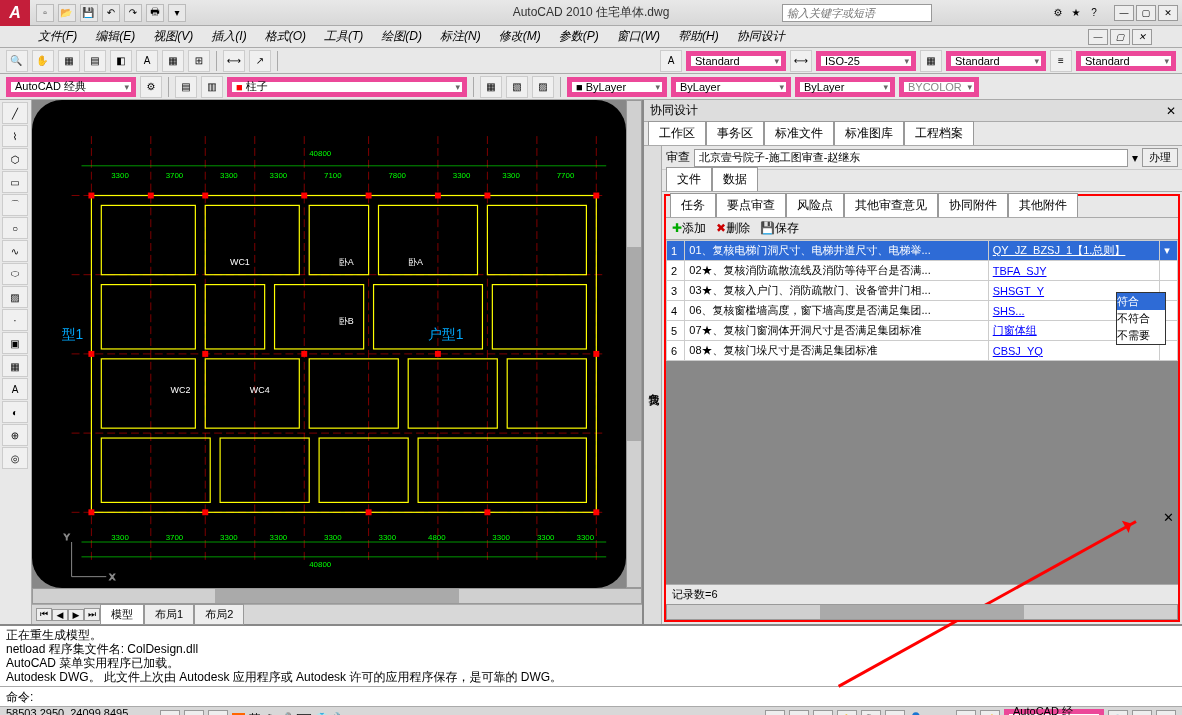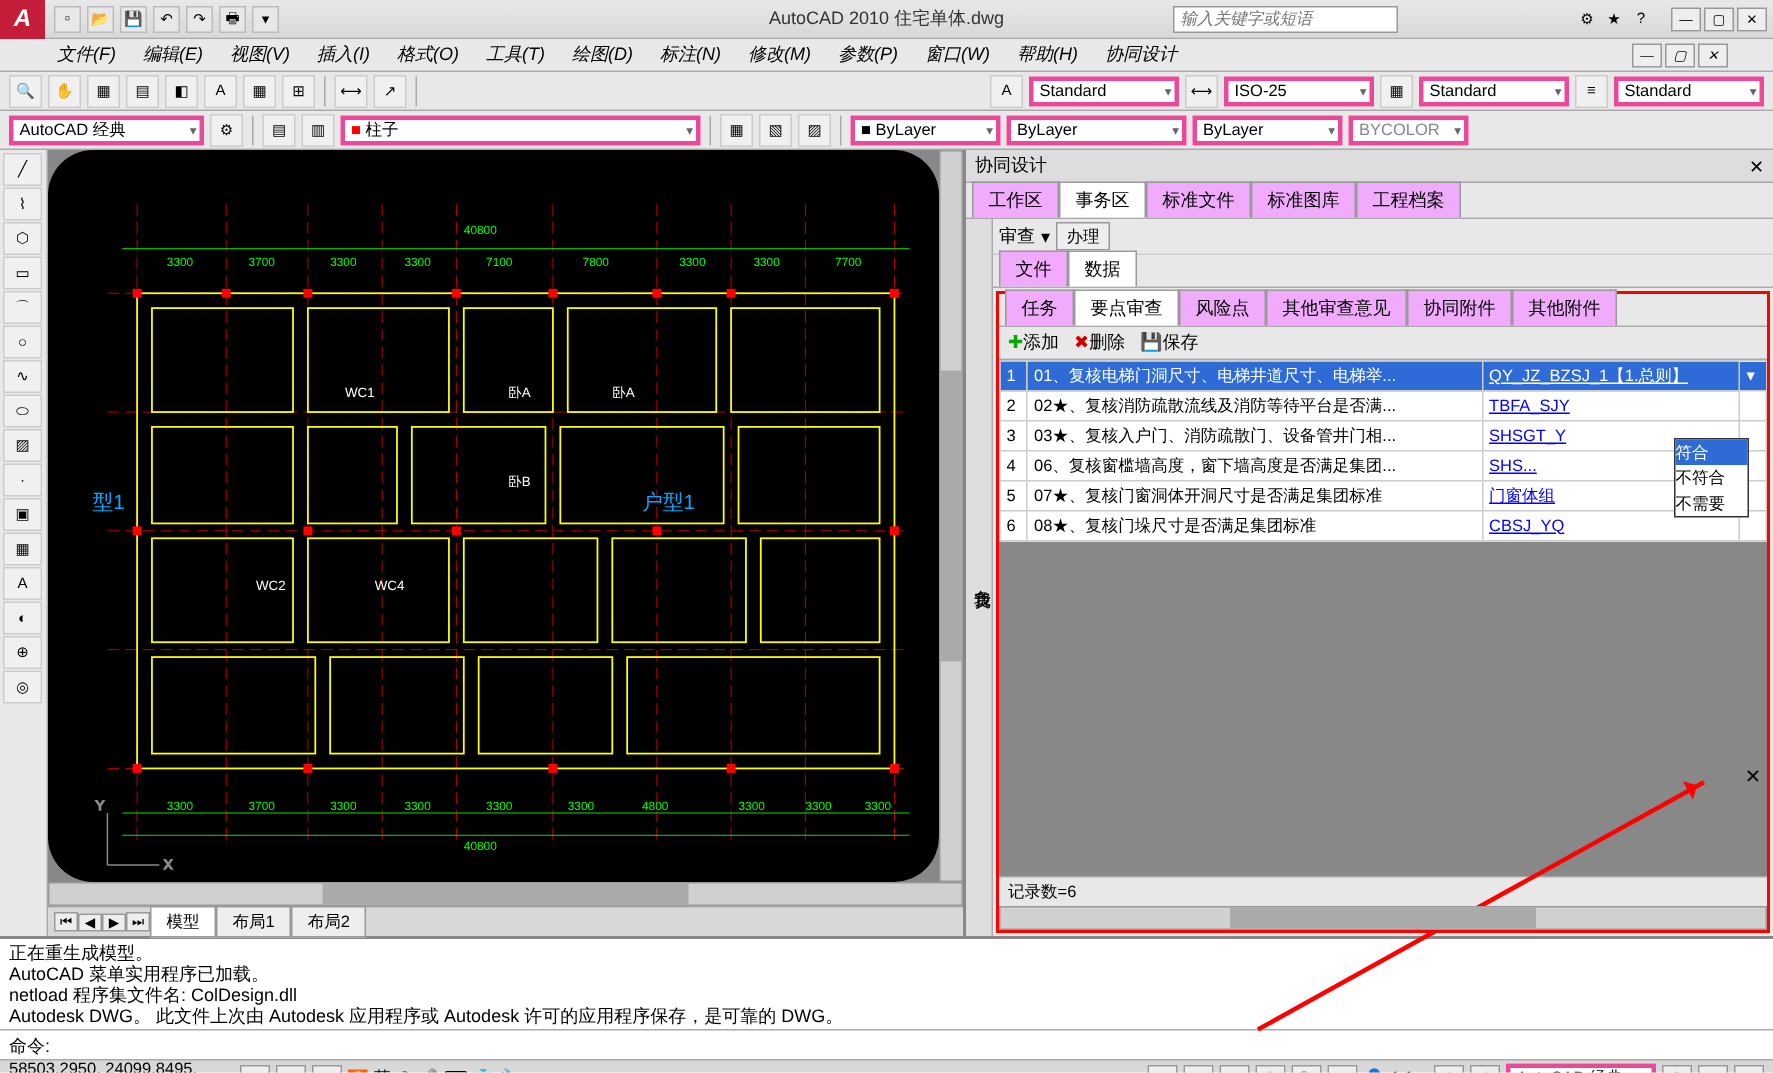--- a/index.html
+++ b/index.html
@@ -17,21 +17,21 @@
 .win-btns { position: absolute; right: 4px; display: flex; gap: 2px; }
 .win-btn { width: 20px; height: 16px; border: 1px solid #999; background: #eee; font-size: 9px; display: flex; align-items: center; justify-content: center; }
 
 
 .menubar { height: 22px; background: #e8e8e8; display: flex; align-items: center; padding: 0 30px; gap: 2px; border-bottom: 1px solid #aaa; font-style: italic; }
 .menu-item { padding: 2px 8px; font-size: 12px; }
 
 
 .ribbon { height: 26px; background: #e8e8e8; display: flex; align-items: center; padding: 0 6px; gap: 4px; border-bottom: 1px solid #aaa; }
 .ribbon-btn { width: 22px; height: 22px; border: 1px solid #ccc; background: #f0f0f0; display: flex; align-items: center; justify-content: center; font-size: 10px; }
-.ribbon-combo { height: 20px; border: 3px solid #ec4899; background: #fff; padding: 0 16px 0 4px; font-size: 11px; display: flex; align-items: center; position: relative; }
+.ribbon-combo { height: 20px; border: 5px solid #ec4899; background: #fff; padding: 0 16px 0 4px; font-size: 11px; display: flex; align-items: center; position: relative; }
 .ribbon-combo::after { content: "▾"; position: absolute; right: 2px; font-size: 9px; color: #666; }
 .sep { width: 1px; height: 20px; background: #aaa; margin: 0 2px; }
 
 
 .toolbar2 { height: 26px; background: #e8e8e8; display: flex; align-items: center; padding: 0 6px; gap: 4px; border-bottom: 1px solid #aaa; }
 
 
 .main { display: flex; height: 524px; }
 
 
@@ -53,21 +53,21 @@
 
 .drawing-row { flex: 1; display: flex; }
 .scrollbar-v { width: 16px; background: #d0d0d0; border: 1px solid #999; position: relative; }
 .scrollbar-v::before { content: ""; position: absolute; top: 30%; height: 40%; width: 100%; background: #aaa; }
 
 
 .right-panel { width: 540px; border-left: 2px solid #888; display: flex; flex-direction: column; background: #e8e8e8; }
 .panel-title { height: 22px; background: #ddd; border-bottom: 1px solid #aaa; display: flex; align-items: center; padding: 0 6px; font-size: 12px; }
 .panel-title .x { margin-left: auto; }
 .panel-tabs1 { height: 24px; display: flex; align-items: flex-end; padding: 0 4px; gap: 0; border-bottom: 1px solid #aaa; background: #e8e8e8; }
-.ptab { padding: 3px 10px; border: 1px solid #999; border-bottom: none; background: #f0abfc; font-size: 12px; }
+.ptab { padding: 3px 10px; border: 1px solid #999; border-bottom: none; background: #ffffff; font-size: 12px; }
 .ptab.active { background: #fff; }
 .panel-row { height: 24px; display: flex; align-items: center; padding: 2px 4px; gap: 4px; background: #e8e8e8; border-bottom: 1px solid #ccc; }
 .panel-row label { font-size: 12px; }
 .panel-row .combo { flex: 1; height: 18px; border: 1px solid #999; background: #fff; padding: 0 4px; font-size: 11px; }
 .panel-row .btn { padding: 1px 6px; border: 1px solid #999; background: #eee; font-size: 11px; }
 .side-strip { width: 18px; background: #ddd; border-right: 1px solid #aaa; writing-mode: vertical-rl; text-align: center; font-size: 11px; padding: 4px 0; }
 .panel-body { flex: 1; display: flex; }
 .panel-main { flex: 1; display: flex; flex-direction: column; }
 
 .inner-tabs { height: 22px; display: flex; align-items: flex-end; padding: 0 4px; border-bottom: 1px solid #aaa; }
@@ -366,20 +366,21 @@
     </div>
     <div class="panel-body">
       <div class="side-strip">
         <span>我负责</span><br><br>
         <span>我待办</span><br><br>
         <span>我参与</span>
       </div>
       <div class="panel-main">
         <div class="panel-row">
           <label>审查</label>
+          <div class="combo">北京壹号院子-施工图审查-赵继东</div>
           <span>▾</span>
           <span class="btn">办理</span>
         </div>
         <div class="inner-tabs">
           <span class="ptab">文件</span>
           <span class="ptab active">数据</span>
         </div>
         <div class="red-box">
           <div class="sub-tabs">
             <span class="ptab">任务</span>
@@ -448,22 +449,22 @@
               <div class="scrollbar-h"></div>
             </div>
         </div>
       </div>
     </div>
   </div>
 </div>
 
 <div class="cmd-area">
   <div>正在重生成模型。</div>
+  <div>netload 程序集文件名: ColDesign.dll</div>
   <div>AutoCAD 菜单实用程序已加载。</div>
-  <div>netload 程序集文件名: ColDesign.dll</div>
   <div>Autodesk DWG。 此文件上次由 Autodesk 应用程序或 Autodesk 许可的应用程序保存，是可靠的 DWG。</div>
 </div>
 <div class="cmd-input"><span>命令:</span></div>
 
 <div class="statusbar">
   <span class="coords">58503.2950, 24099.8495, 0.0000</span>
   <div class="sbtn">▦</div>
   <div class="sbtn">⊞</div>
   <div class="sbtn">⊥</div>
   <span class="sogou">S</span>

